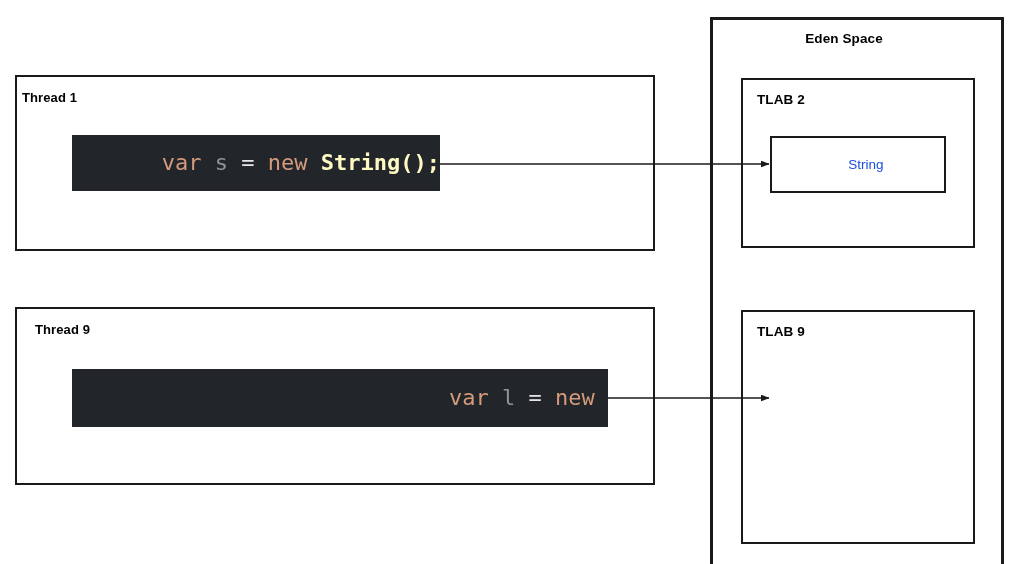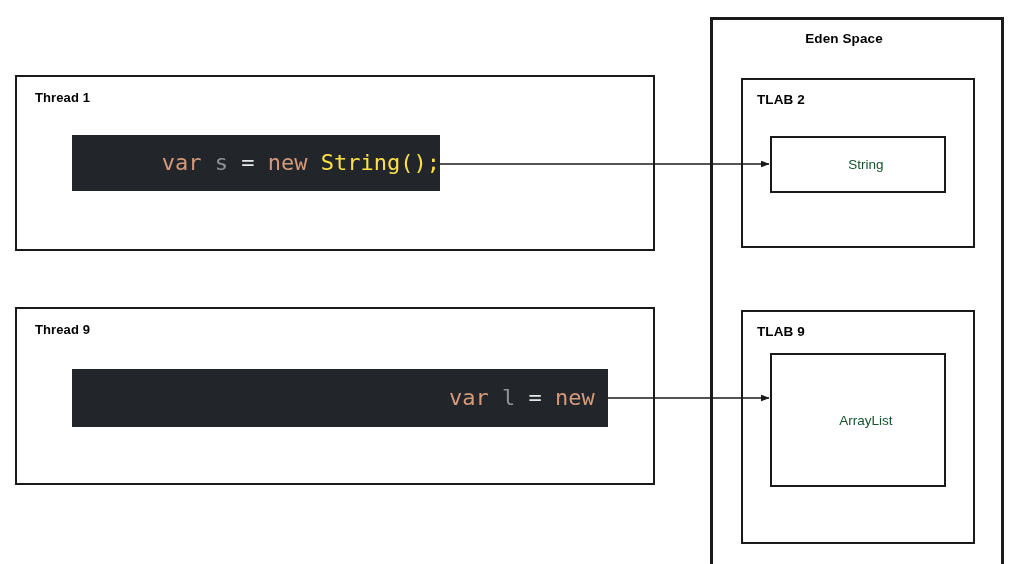--- a/index.html
+++ b/index.html
@@ -34,21 +34,21 @@
     position: absolute;
     font-size: 13px;
     font-weight: bold;
     letter-spacing: 0.1px;
     white-space: nowrap;
   }
 
   
   #thread1-box { left: 15px;  top: 75px;  width: 640px; height: 176px; }
   #thread2-box { left: 15px;  top: 307px; width: 640px; height: 178px; }
-  #thread1-title { left: 35px; top: 90px; }
+  #thread1-title { left: 22px; top: 90px; }
   #thread2-title { left: 35px; top: 322px; }
 
   
   #eden-box {
     left: 710px; top: 17px; width: 294px; height: 560px;
     border-width: 3px;
   }
   #eden-title {
     left: 710px; top: 31px; width: 268px;
     text-align: center;
@@ -63,21 +63,21 @@
   
   .obj-box {
     position: absolute;
     box-sizing: border-box;
     background: #ffffff;
     border: 2px solid #1a1a1a;
     display: flex;
     align-items: center;
     justify-content: center;
     font-size: 13.5px;
-    color: #14532d;
+    color: #1d4ed8;
     padding-left: 16px;
   }
   #obj-string    { left: 770px; top: 136px; width: 176px; height: 57px; }
   #obj-arraylist { left: 770px; top: 353px; width: 176px; height: 134px; }
 
   
   .code-block {
     position: absolute;
     background: #22262b;
     box-sizing: border-box;
@@ -90,21 +90,21 @@
     white-space: pre;
     letter-spacing: 0px;
     justify-content: flex-end;
   }
   #code1 { left: 72px; top: 135px; width: 368px; height: 56px; }
   #code2 { left: 72px; top: 369px; width: 536px; height: 58px; }
 
   .tok-kw    { color: #d49a7a; }
   .tok-var   { color: #8f9499; }
   .tok-plain { color: #e6e6e6; }
-  .tok-type  { color: #fde047; }
+  .tok-type  { color: #fef9c3; font-weight: bold; }
 
   
   .arrow-svg {
     position: absolute;
     left: 0; top: 0;
     width: 1024px;
     height: 564px;
     pointer-events: none;
   }
 </style>
@@ -117,23 +117,20 @@
   <div class="box-title" id="eden-title">Eden Space</div>
 
   <div class="box" id="tlab1-box"></div>
   <div class="box-title" id="tlab1-title">TLAB 2</div>
   <div class="obj-box" id="obj-string">
     <span>String</span>
   </div>
 
   <div class="box" id="tlab2-box"></div>
   <div class="box-title" id="tlab2-title">TLAB 9</div>
-  <div class="obj-box" id="obj-arraylist">
-    <span>ArrayList</span>
-  </div>
 
   <div class="box" id="thread1-box"></div>
   <div class="box-title" id="thread1-title">Thread 1</div>
 
   <div class="code-block" id="code1">
     <span class="tok-kw">var</span>
     <span class="tok-plain"> </span>
     <span class="tok-var">s</span>
     <span class="tok-plain"> = </span>
     <span class="tok-kw">new</span>

